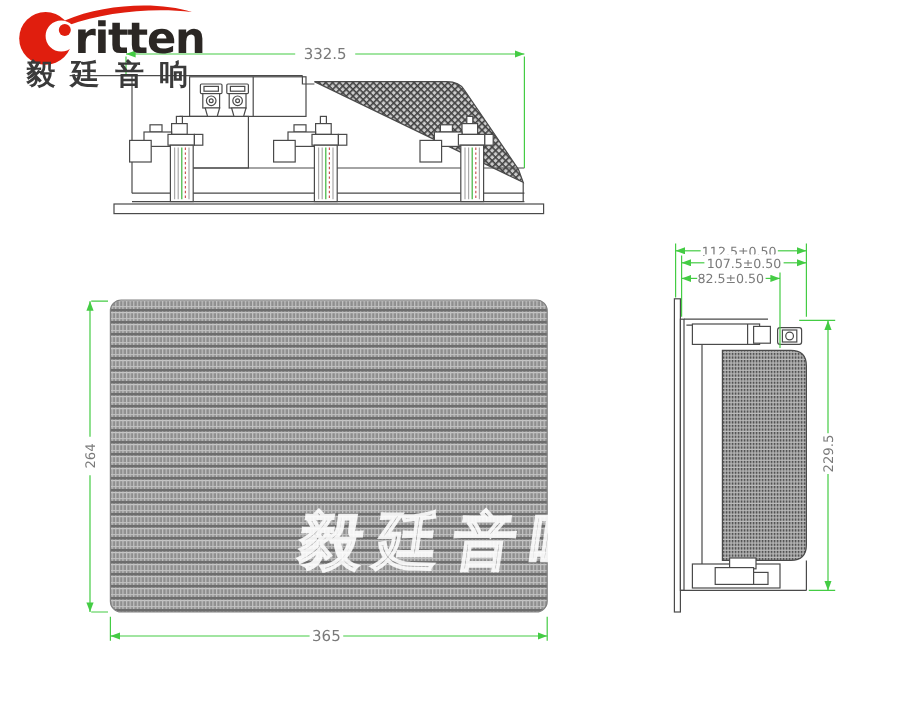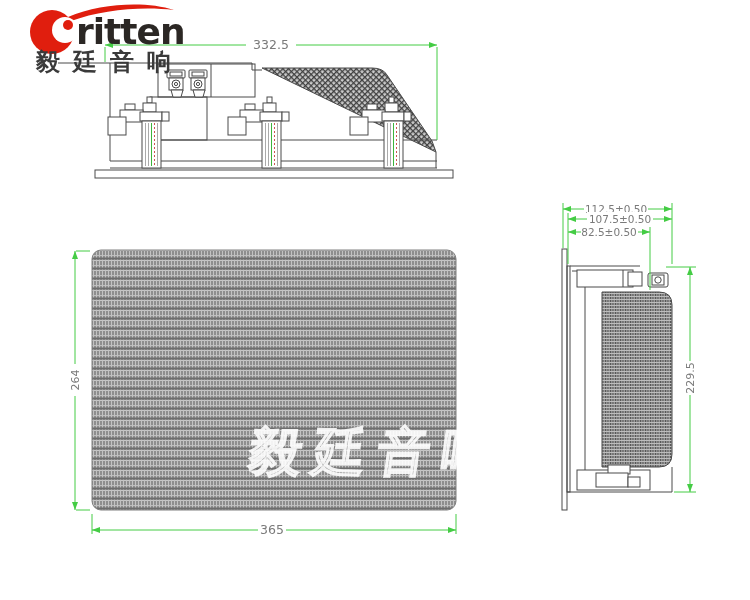--- a/index.html
+++ b/index.html
@@ -15,21 +15,21 @@
   .dimsm{font-size:10.5px;}
   .stripe{stroke:#aaaaaa;stroke-width:1;fill:none;}
   .stripe-g{stroke:#3db43d;stroke-width:1;fill:none;}
   .stripe-r{stroke:#cc5555;stroke-width:1;fill:none;stroke-dasharray:2,2;}
   
   .watermark{position:absolute;left:250px;top:424px;z-index:2;width:300px;
     font-size:52px;font-weight:bold;letter-spacing:12px;line-height:1.1;
     transform:skewX(-8deg);color:rgba(255,255,255,0.15);
     -webkit-text-stroke:1.5px rgba(255,255,255,0.88);white-space:nowrap;}
   
-  .logo{position:absolute;left:16px;top:0;z-index:3;width:210px;height:90px;}
+  .logo{position:absolute;left:2px;top:0;z-index:3;width:210px;height:90px;}
   .logo svg{position:absolute;left:5px;top:0;}
   .logo-cn{position:absolute;left:20px;top:46px;font-size:24px;font-weight:bold;
     letter-spacing:13px;color:#3a3a3a;white-space:nowrap;}
 </style>
 </head>
 <body>
 
 <div class="stage">
 
   <svg class="draw" width="750" height="600" viewBox="0 0 750 600">

